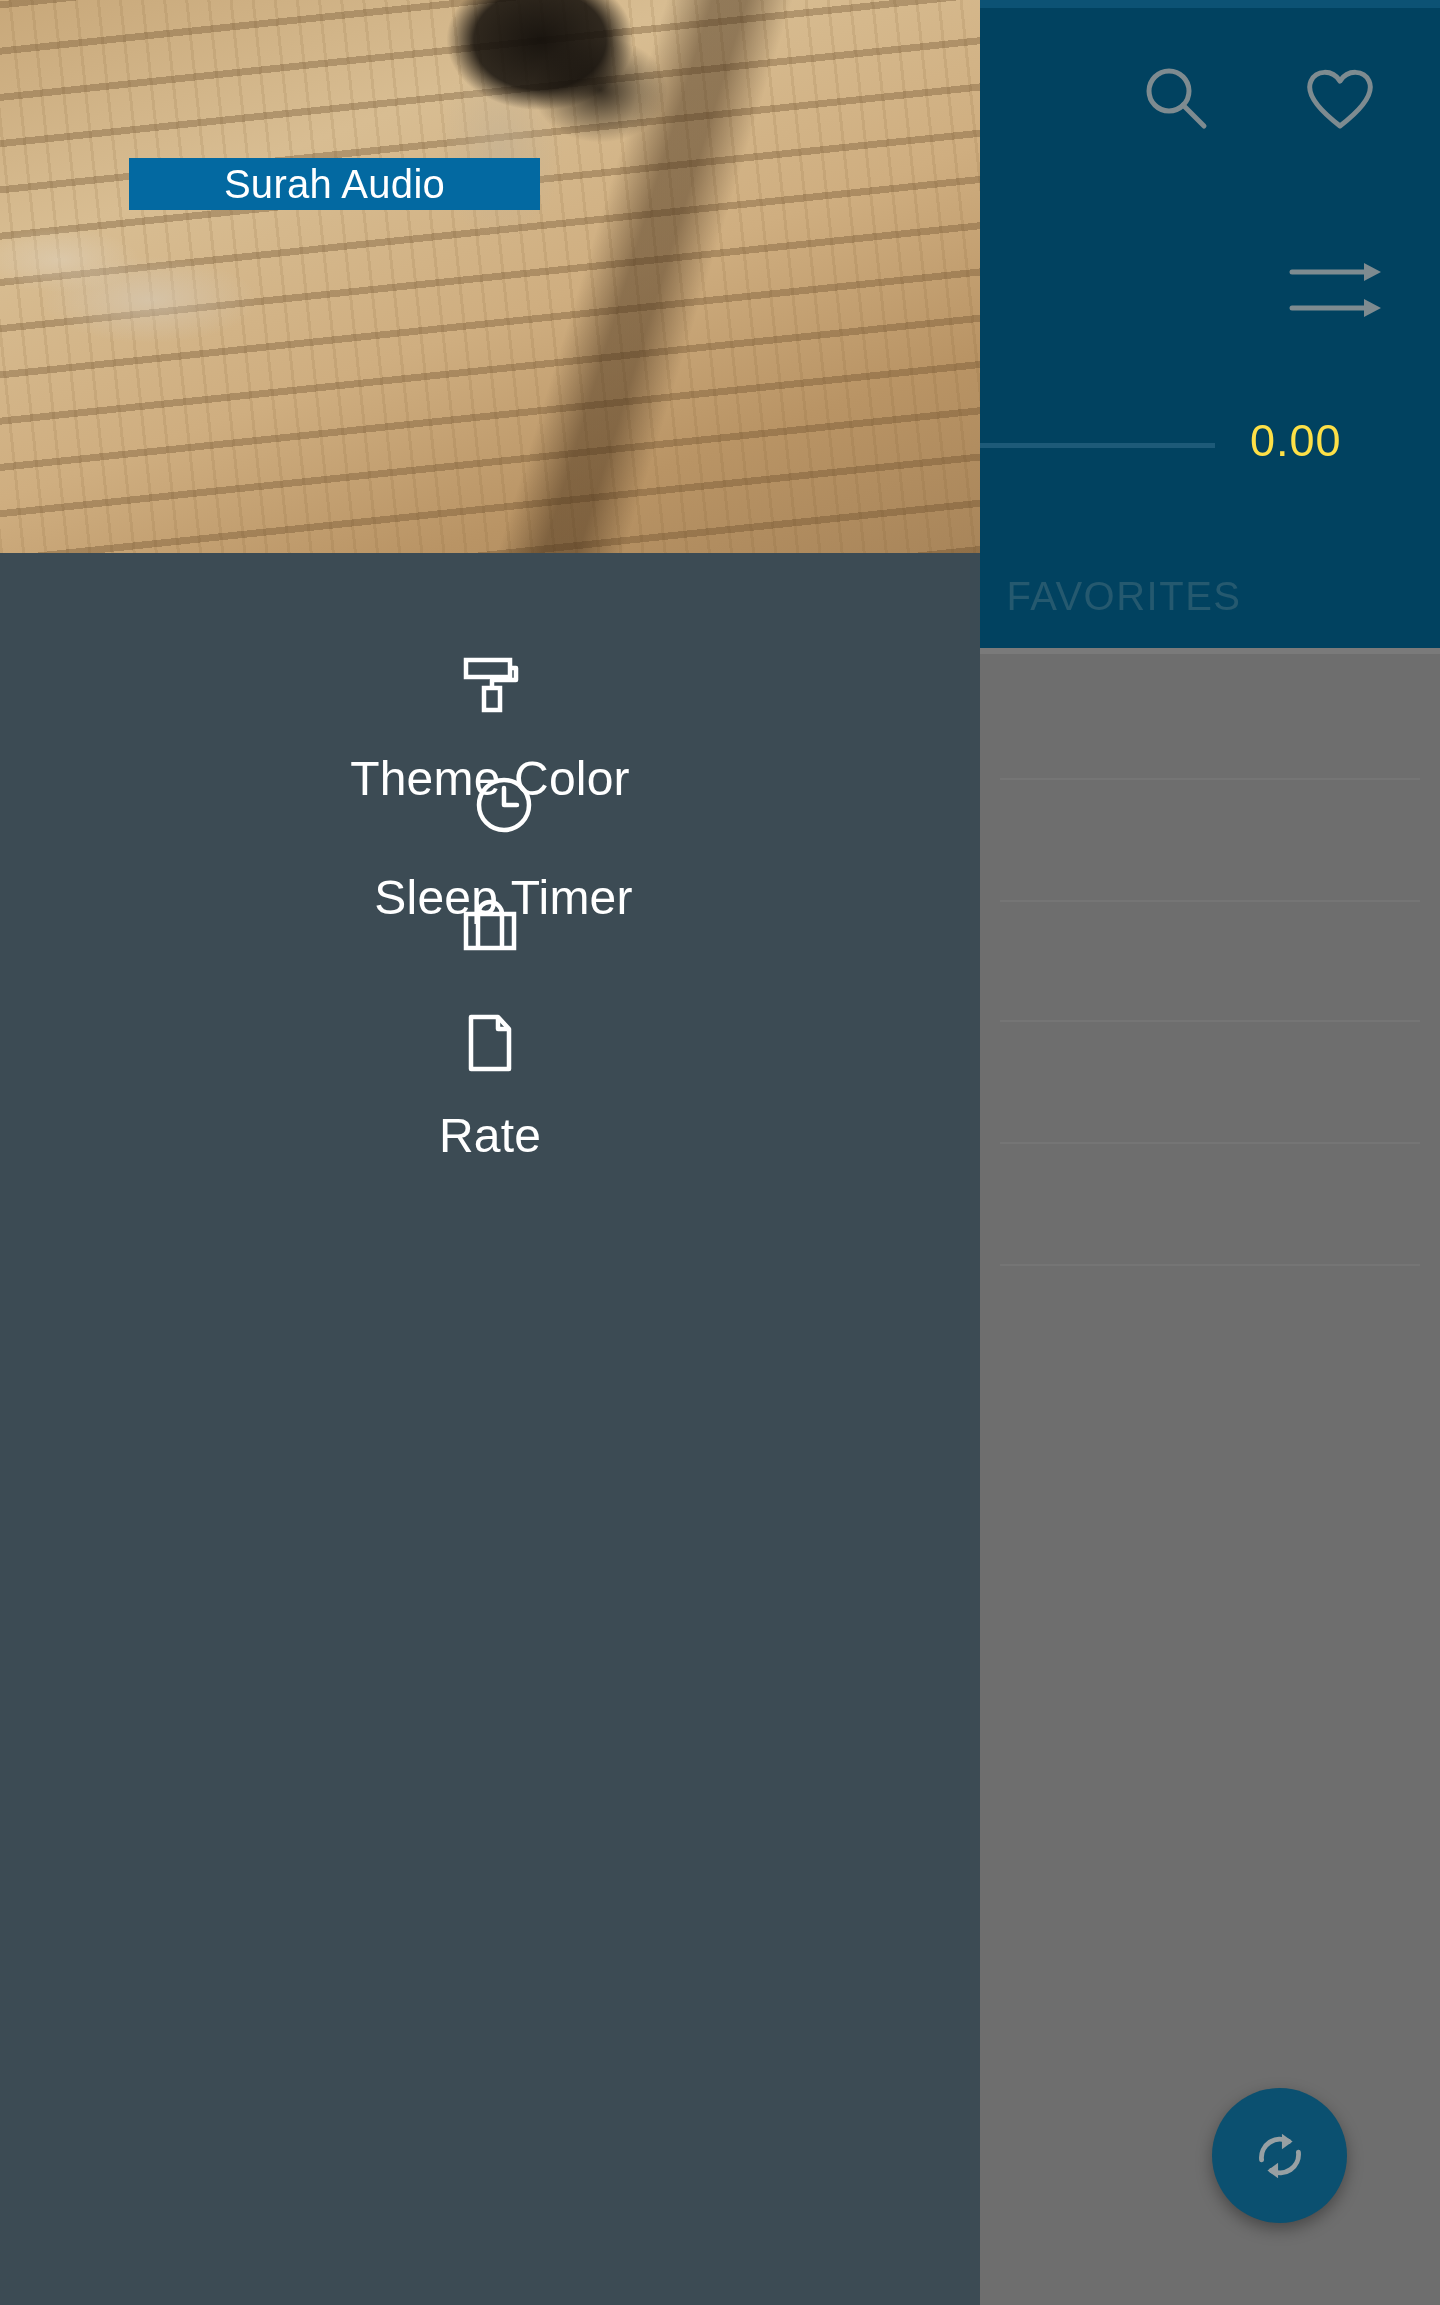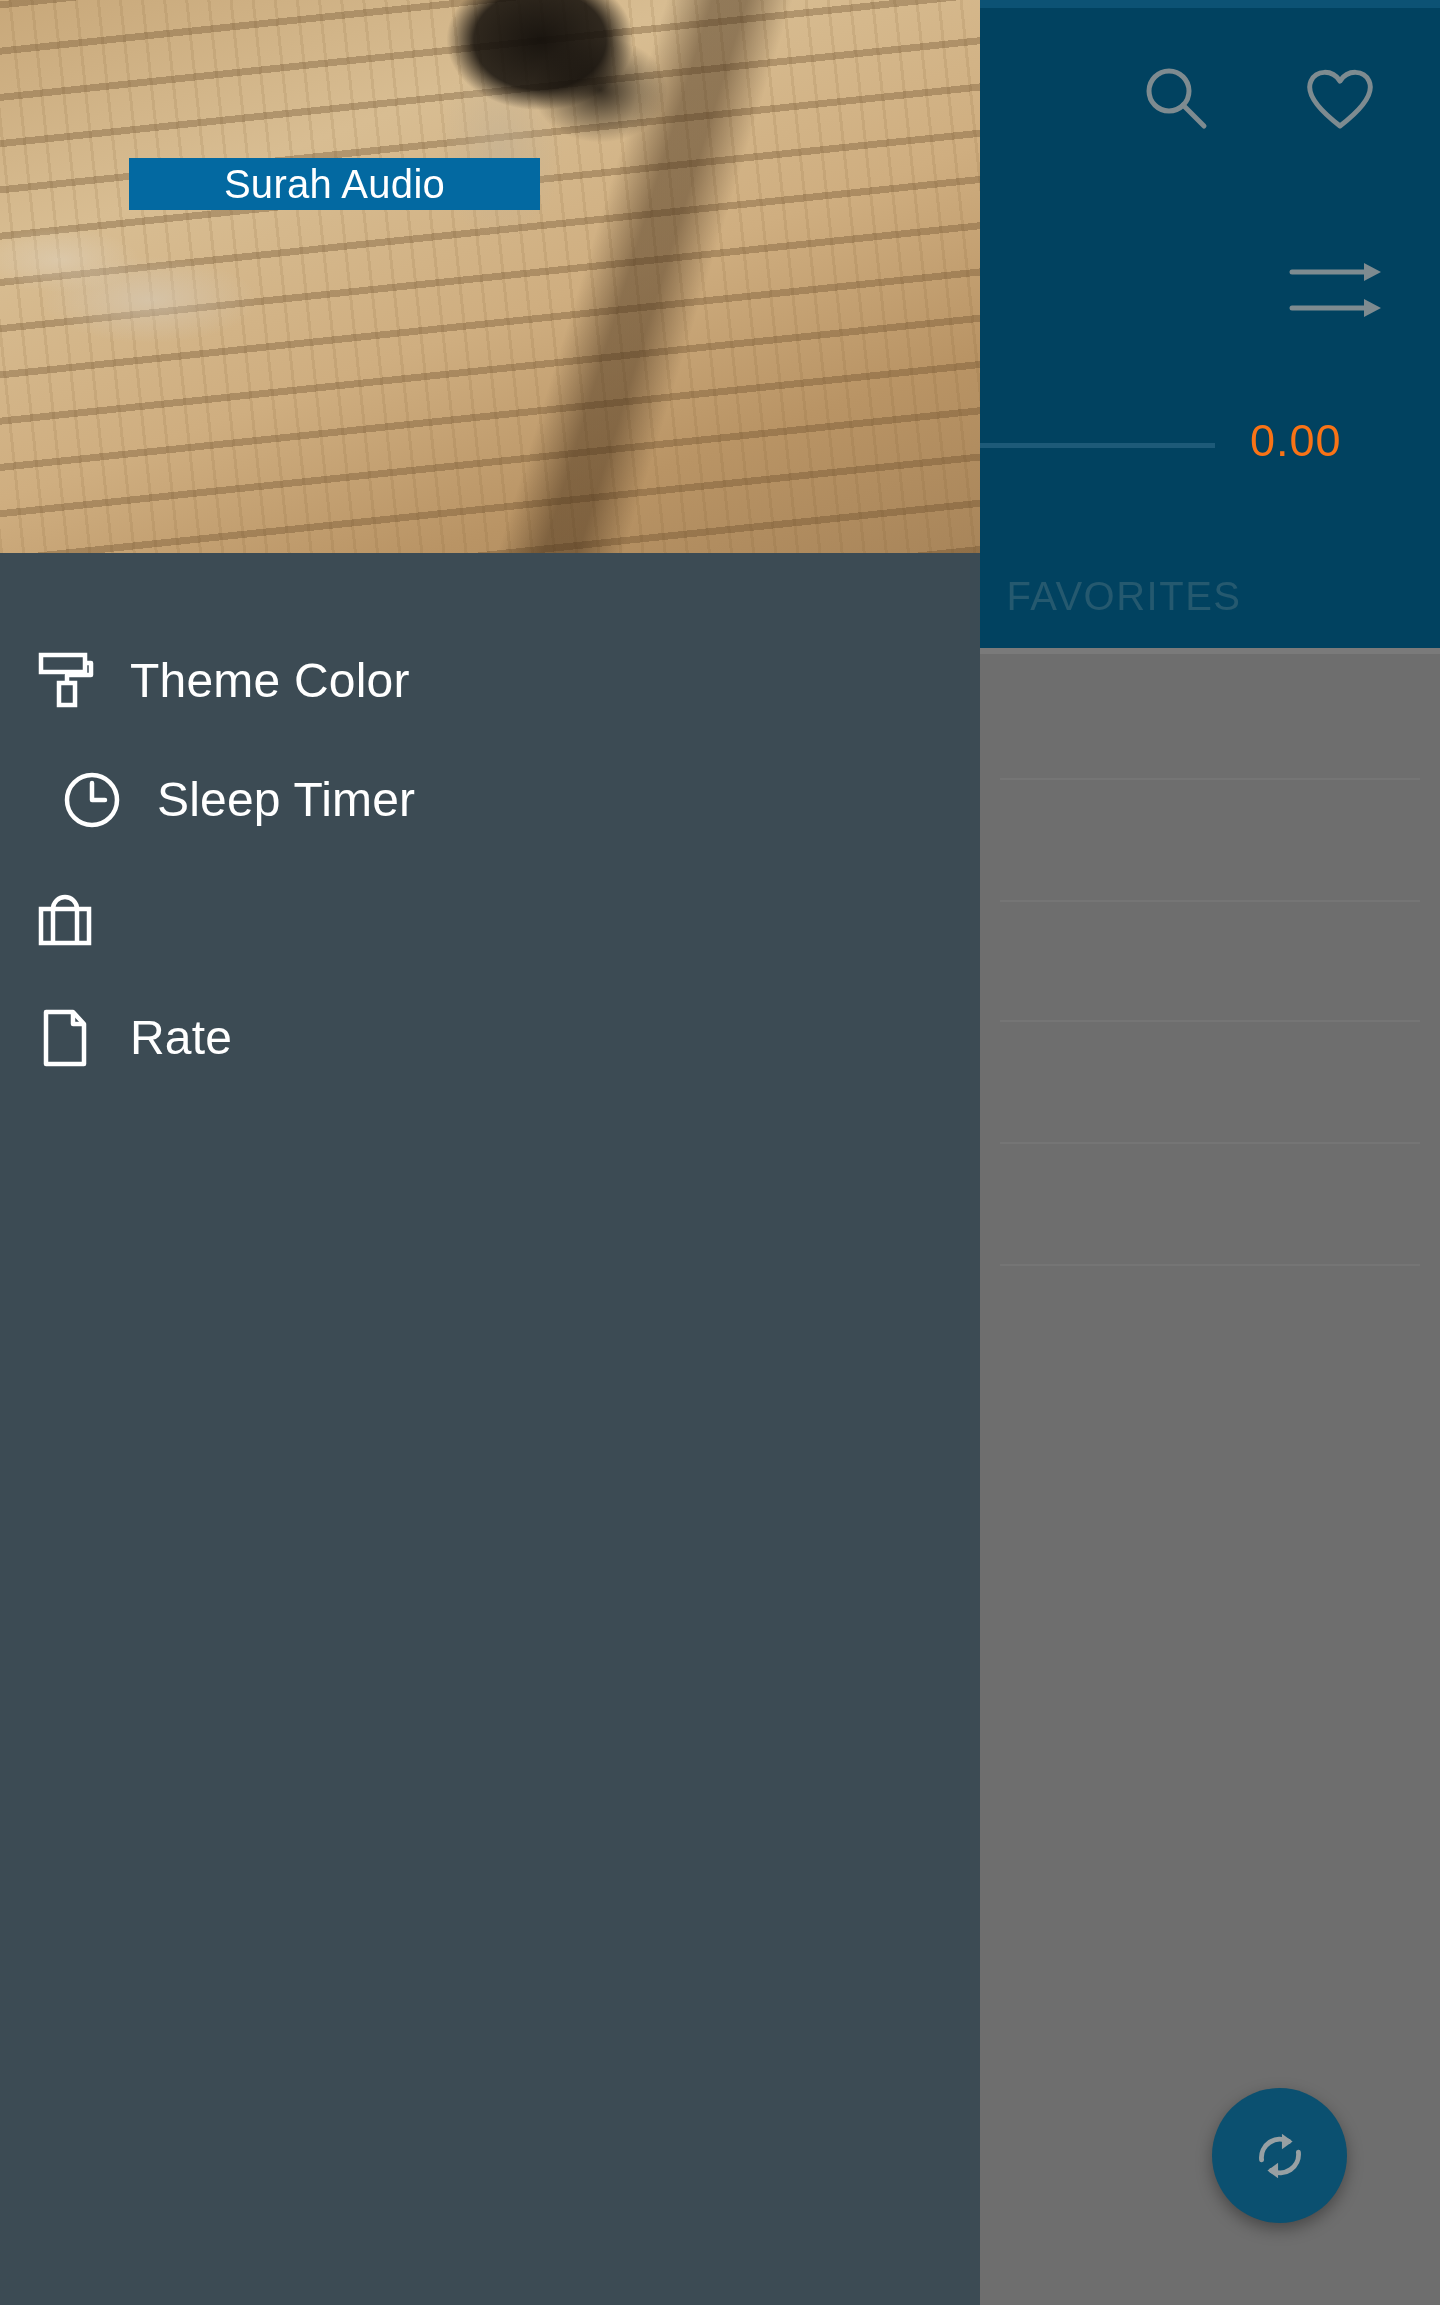--- a/index.html
+++ b/index.html
@@ -36,21 +36,21 @@
   }
   #icon-forward {
     position:absolute; left:1288px; top:252px; width:100px; height:76px;
   }
   #seekbar {
     position:absolute; left:980px; top:443px; width:235px; height:5px;
     background:#1d5a78;
   }
   #seek-time {
     position:absolute; left:1250px; top:415px; width:160px;
-    color:#f97316; font-size:45px; letter-spacing:1px;
+    color:#fde047; font-size:45px; letter-spacing:1px;
   }
   #tabbar {
     position:absolute; left:0; top:554px; width:1440px; height:100px;
     background:#014260;
   }
   .tab-label {
     position:absolute; top:20px;
     color:#25596f;
     font-size:40px; font-weight:normal; letter-spacing:1.5px;
     white-space:nowrap;
@@ -113,21 +113,21 @@
     color:#ffffff; font-size:40px; letter-spacing:0.3px;
   }
 
   
   #drawer {
     position:absolute; left:0; top:553px; width:980px; height:1752px;
     background:#3c4b54;
   }
   .drawer-item {
     position:absolute; left:0; width:980px; height:119px;
-    display:flex; align-items:center;
+    display:flex; align-items:center;flex-direction:column;
   }
   .drawer-item .di-icon {
     width:130px; display:flex; align-items:center; justify-content:center;
     flex:0 0 130px;
   }
   .drawer-item .di-label {
     color:#ffffff; font-size:48px; letter-spacing:0.2px; white-space:nowrap;
   }
   #d-item-0 { top:68px; }
   #d-item-1 { top:187px;padding-left:27px; }

